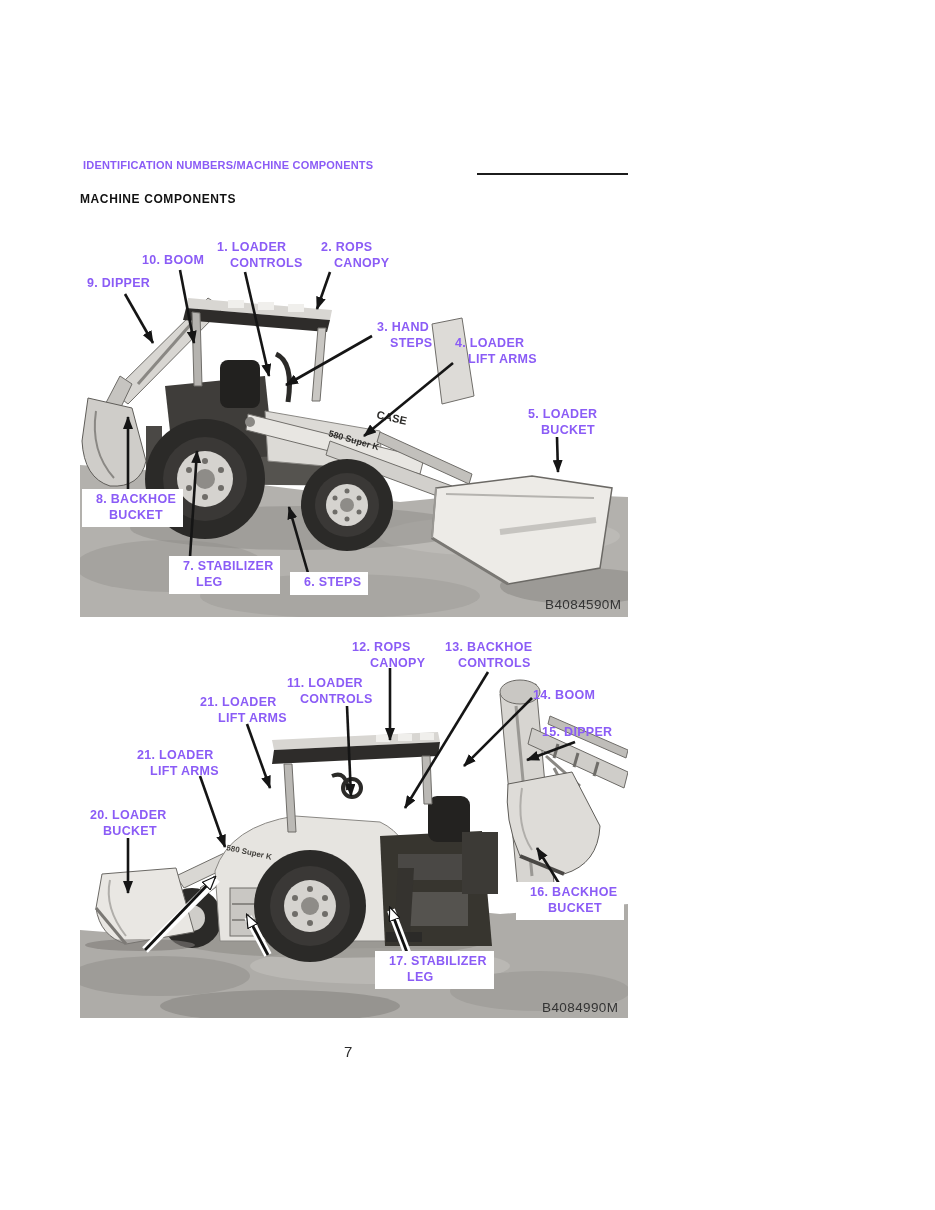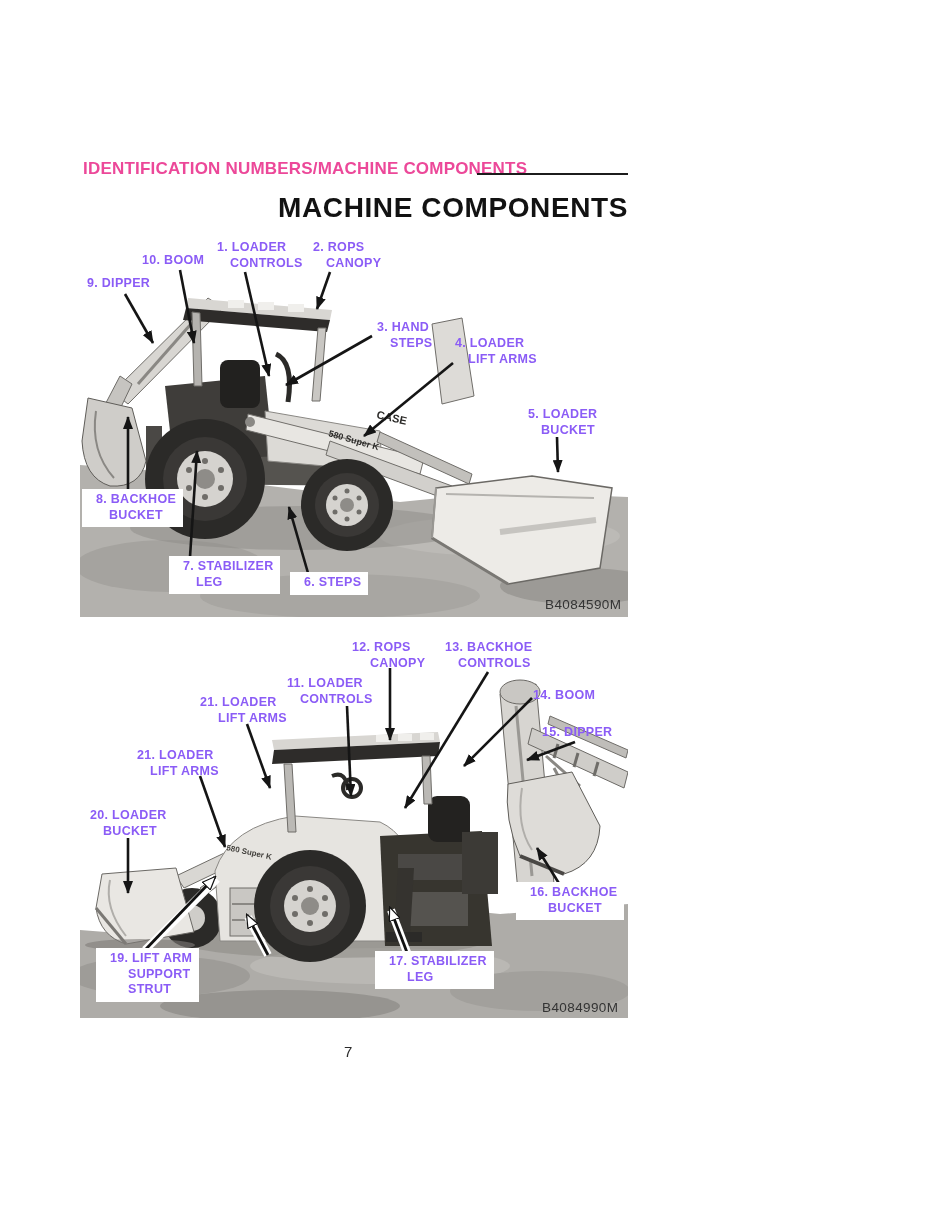--- a/index.html
+++ b/index.html
@@ -2,29 +2,29 @@
 <html><head>
 <meta charset="utf-8">
 <style>
   html,body{margin:0;padding:0;background:#e8e8e8;}
   .page{
     position:relative;width:935px;height:1210px;background:#ffffff;
     font-family:"Liberation Sans", sans-serif;color:#111;overflow:hidden;
     margin:0 auto;
   }
   .hdr{
-    position:absolute;left:83px;top:159px;font-size:17px;font-weight:700;
-    letter-spacing:.2px;color:#ec4899;white-space:nowrap;
+    position:absolute;left:83px;top:159px;font-size:11px;font-weight:700;
+    letter-spacing:.2px;color:#8b5cf6;white-space:nowrap;
   }
   .hdr-rule{
     position:absolute;left:477px;top:173px;width:151px;height:2px;background:#1c1c1c;
   }
   .ttl{
-    position:absolute;left:80px;top:192px;width:548px;text-align:right;
-    font-size:28px;font-weight:700;letter-spacing:.6px;color:#121212;
+    position:absolute;left:80px;top:192px;width:548px;text-align:left;
+    font-size:12px;font-weight:700;letter-spacing:.6px;color:#121212;
   }
   .figure{position:absolute;left:80px;width:548px;overflow:hidden;}
   #fig1{top:236px;height:381px;}
   #fig2{top:636px;height:382px;}
   .figure svg{position:absolute;left:0;top:0;}
   .callout{
     position:absolute;font-size:12.5px;line-height:15.5px;font-weight:700;
     letter-spacing:.3px;color:#8b5cf6;white-space:nowrap;z-index:5;
   }
   .callout .l2{margin-left:18px;}
@@ -146,21 +146,21 @@
         <line x1="48" y1="255" x2="48" y2="181" marker-end="url(#ah)"></line>
         <line x1="110" y1="321" x2="117" y2="215" marker-end="url(#ah)"></line>
         <line x1="228" y1="337" x2="209" y2="271" marker-end="url(#ah)"></line>
       </g>
     </svg>
 
     <div class="callout" style="left:137px;top:4px">
       <div>1. LOADER</div>
       <div class="l2s">CONTROLS</div>
     </div>
-    <div class="callout" style="left:233px;top:4px">
+    <div class="callout" style="left:241px;top:4px">
       <div>2. ROPS</div>
       <div class="l2s">CANOPY</div>
     </div>
     <div class="callout" style="left:297px;top:84px">
       <div>3. HAND</div>
       <div class="l2s">STEPS</div>
     </div>
     <div class="callout" style="left:375px;top:100px">
       <div>4. LOADER</div>
       <div class="l2s">LIFT ARMS</div>
@@ -307,25 +307,20 @@
       <div>15. DIPPER</div>
     </div>
     <div class="callout boxed" style="left:436px;top:246px">
       <div>16. BACKHOE</div>
       <div class="l2">BUCKET</div>
     </div>
     <div class="callout boxed" style="left:295px;top:315px">
       <div>17. STABILIZER</div>
       <div class="l2">LEG</div>
     </div>
-    <div class="callout boxed" style="left:16px;top:312px">
-      <div>19. LIFT ARM</div>
-      <div class="l2">SUPPORT</div>
-      <div class="l2">STRUT</div>
-    </div>
     <div class="callout" style="left:10px;top:172px">
       <div>20. LOADER</div>
       <div class="l2s">BUCKET</div>
     </div>
     <div class="callout" style="left:120px;top:59px">
       <div>21. LOADER</div>
       <div class="l2">LIFT ARMS</div>
     </div>
     <div class="callout" style="left:57px;top:112px">
       <div>21. LOADER</div>

